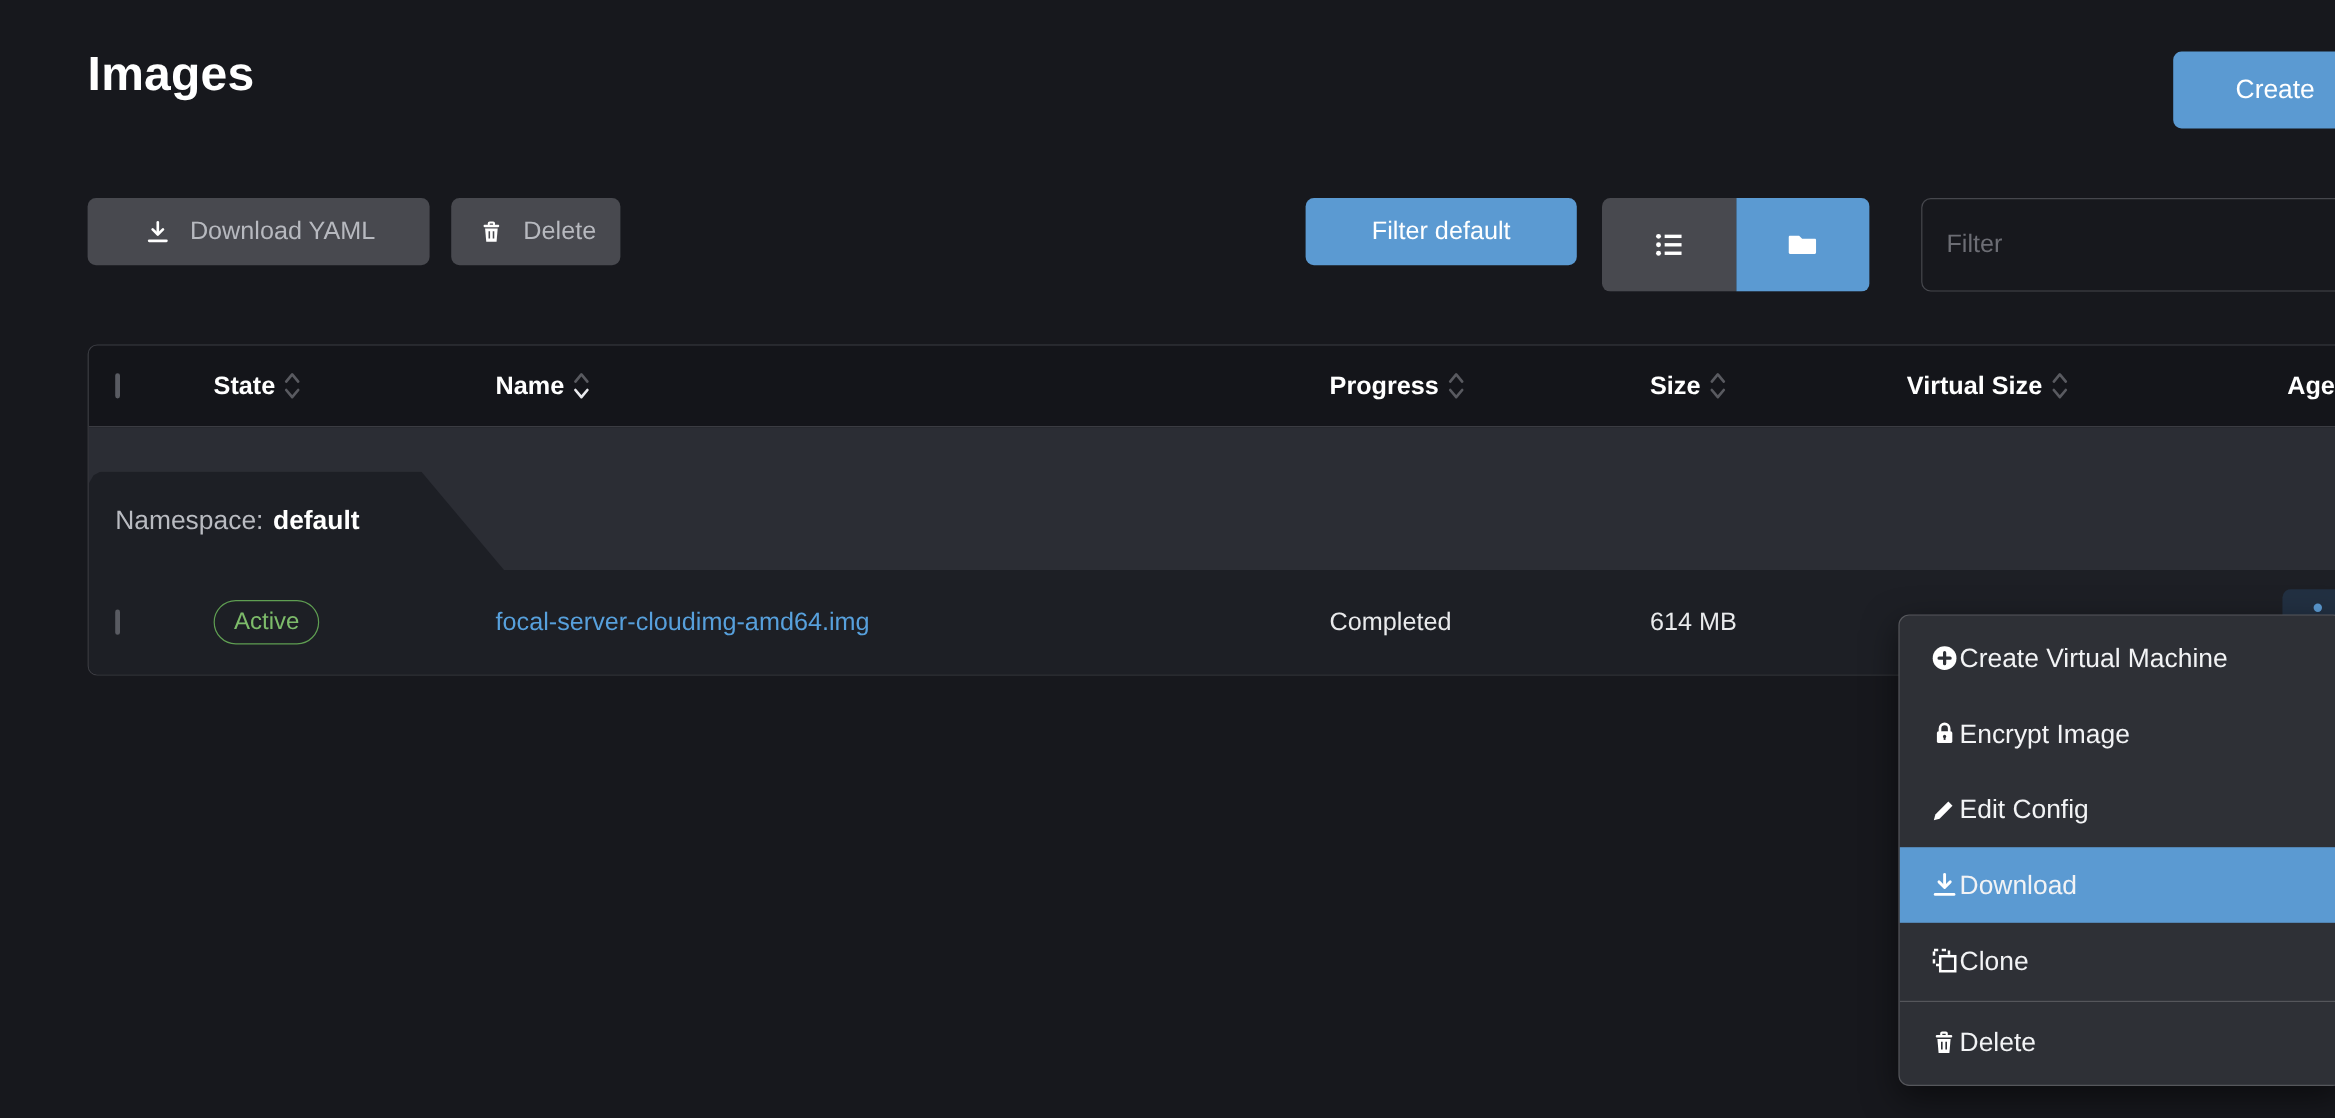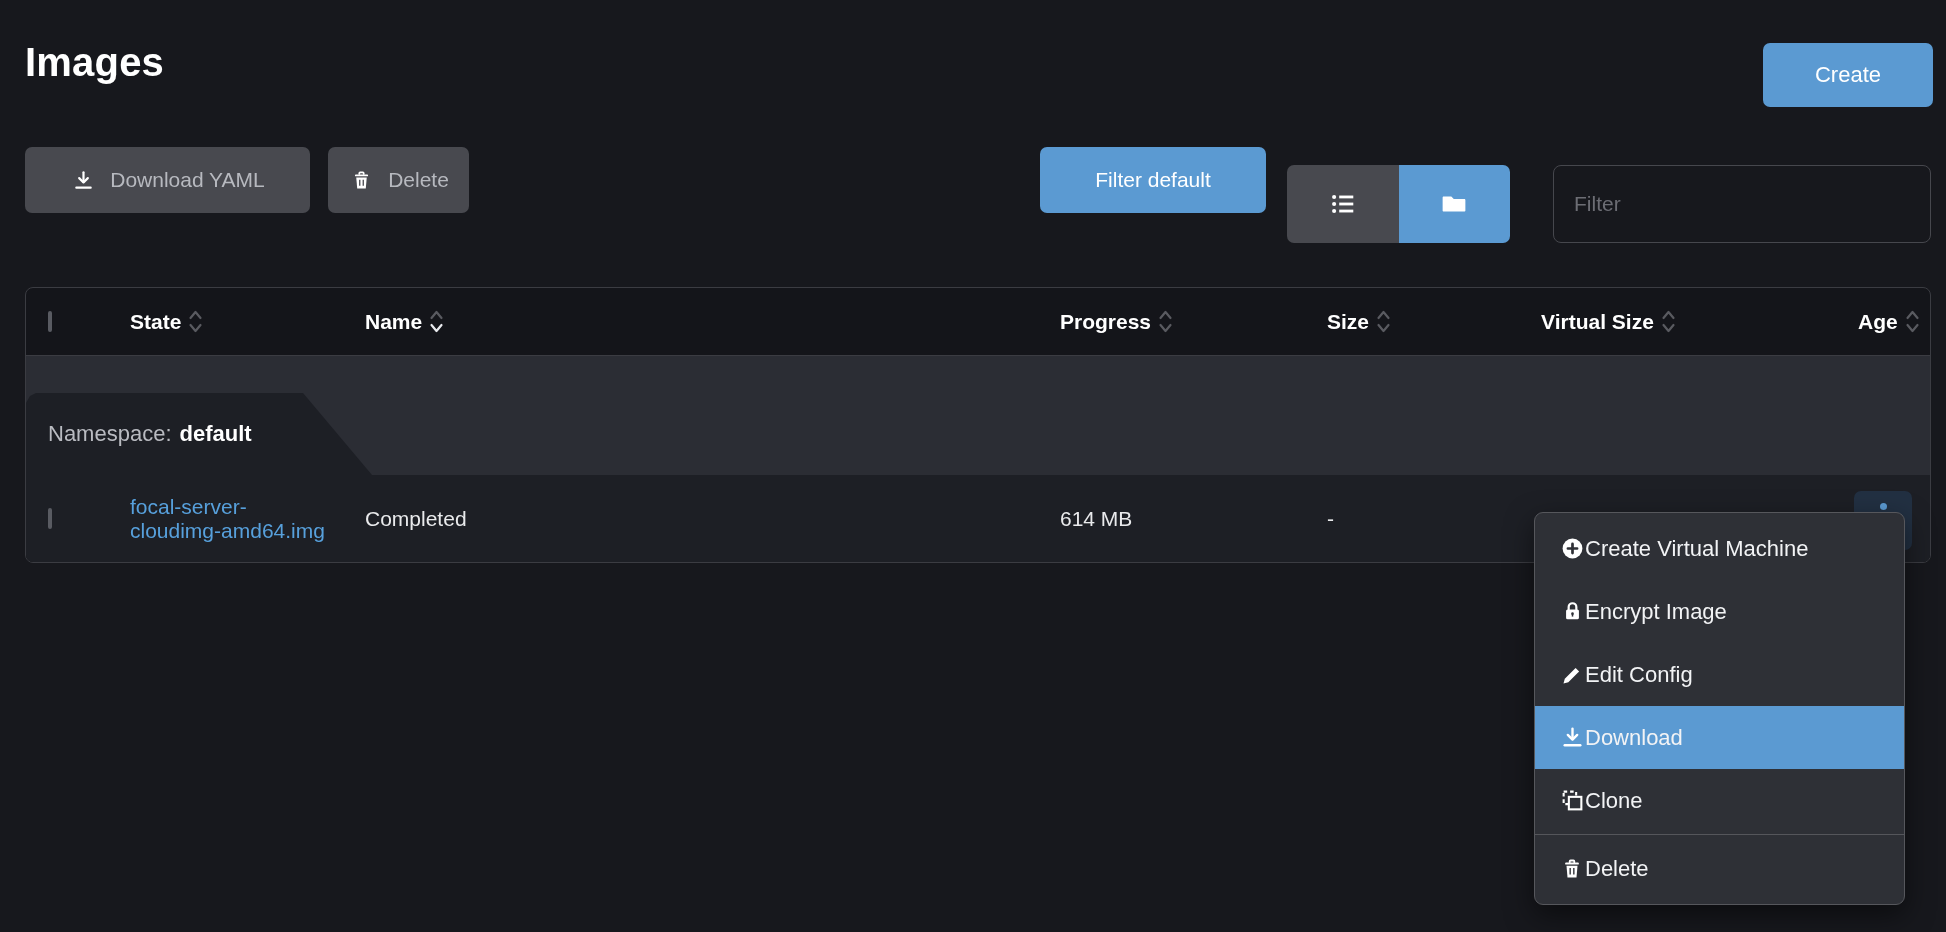--- a/index.html
+++ b/index.html
@@ -1,26 +1,26 @@
 <!DOCTYPE html>
 <html><head>
 <meta charset="utf-8">
 <style>
   html,body{margin:0;padding:0;background:#17181d;}
   body{width:1946px;height:932px;position:relative;overflow:hidden;
        font-family:"Liberation Sans", sans-serif;color:#e9eaec;}
-  .abs{position:absolute;}
+  .abs{position:absolute;margin-left:48px;}
 
   
   #page-title{left:25px;top:40px;font-size:40px;font-weight:600;color:#fff;letter-spacing:.2px;}
   #create-btn{left:1763px;top:43px;width:170px;height:64px;background:#5b9ad2;border:none;
     border-radius:7px;color:#fff;font-size:22px;font-family:inherit;cursor:pointer;}
 
   
-  .tbtn{top:147px;height:66px;border:none;border-radius:7px;display:flex;align-items:center;
+  .tbtn{top:165px;height:56px;border:none;border-radius:7px;display:flex;align-items:center;
     justify-content:center;gap:14px;font-size:21px;font-family:inherit;cursor:pointer;}
   .tbtn.gray{background:#48494f;color:#b7b9bf;}
   .tbtn.blue{background:#5b9ad2;color:#fff;}
   #btn-download-yaml{left:25px;width:285px;}
   #btn-delete-bulk{left:328px;width:141px;}
   #btn-filter-labels{left:1040px;width:226px;font-weight:400;}
   #view-toggle{left:1287px;top:165px;width:223px;height:78px;border-radius:7px;overflow:hidden;
     display:flex;}
   #view-toggle .vbtn{width:50%;height:100%;border:none;display:flex;align-items:center;
     justify-content:center;cursor:pointer;}
@@ -182,20 +182,21 @@
 
   <div id="group-section">
     <div id="group-tab">
       <span>Namespace:</span>
       <b>default</b>
     </div>
   </div>
 
   <div class="grid" id="data-row">
     <div><span class="checkbox"></span></div>
+    <div><span class="badge">Active</span></div>
     <div><a class="link">focal-server-cloudimg-amd64.img</a></div>
     <div class="cell">Completed</div>
     <div class="cell">614 MB</div>
     <div class="cell">-</div>
     <div class="cell"></div>
   </div>
 </div>
 
 <button class="abs" id="row-action-btn">
   <span style="display:flex;flex-direction:column;gap:7px;align-items:center;">

